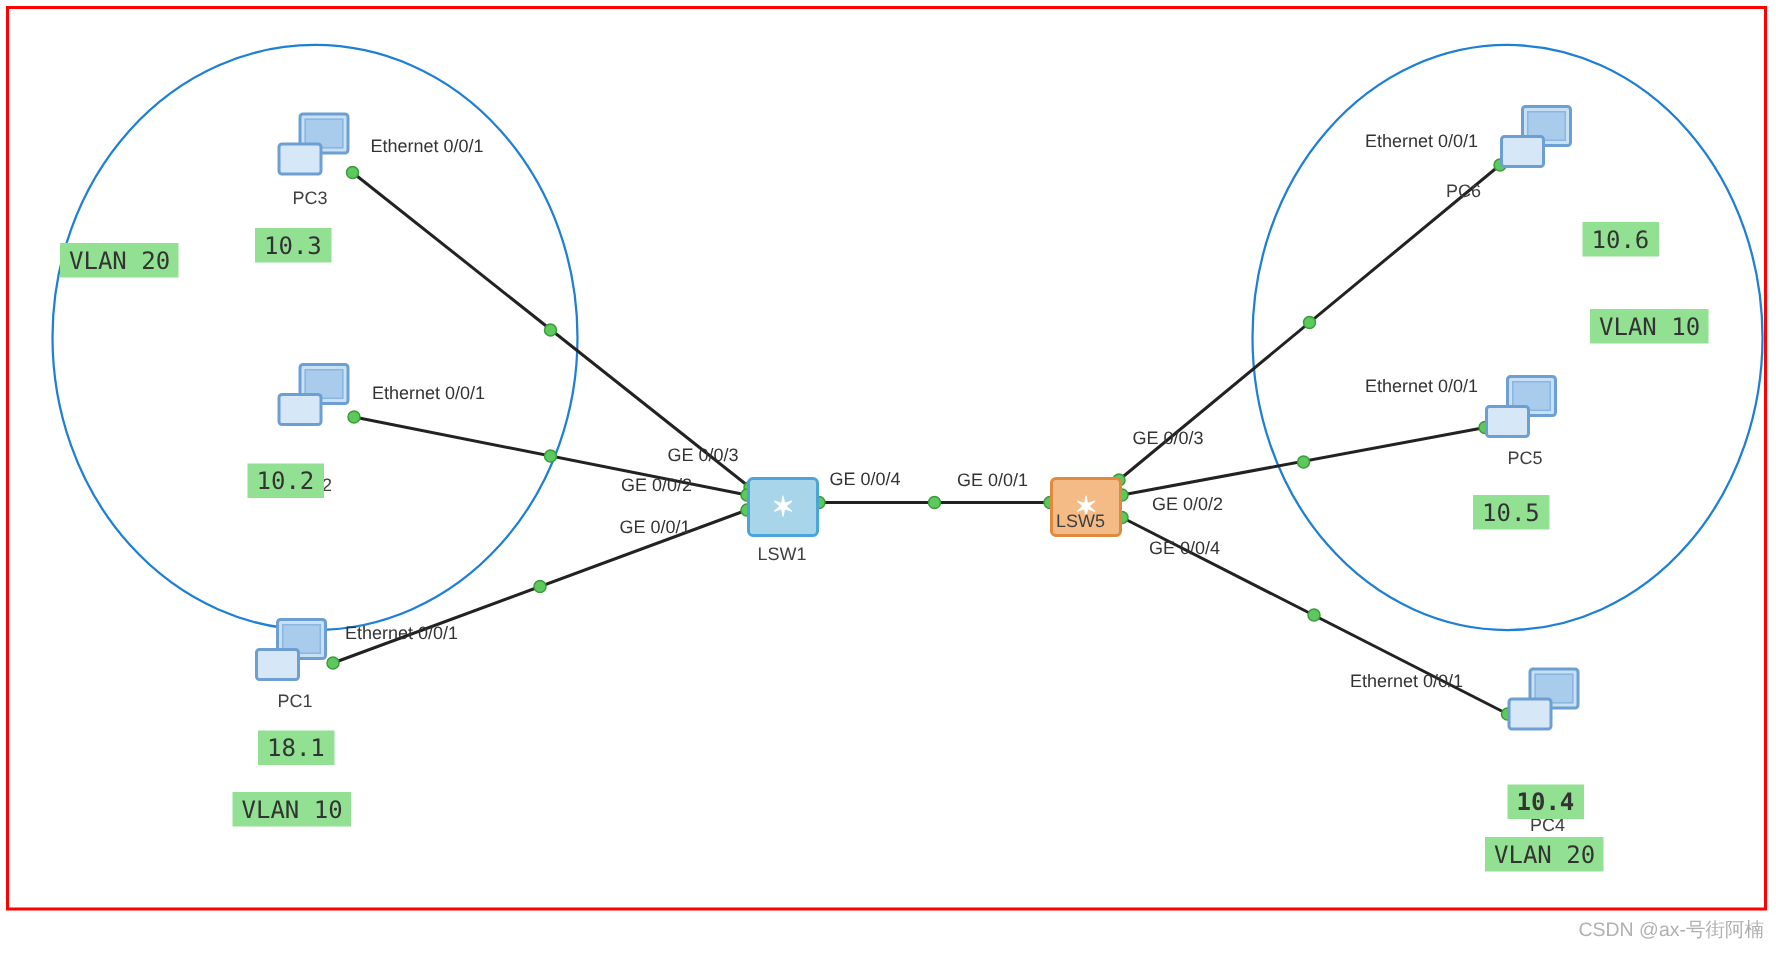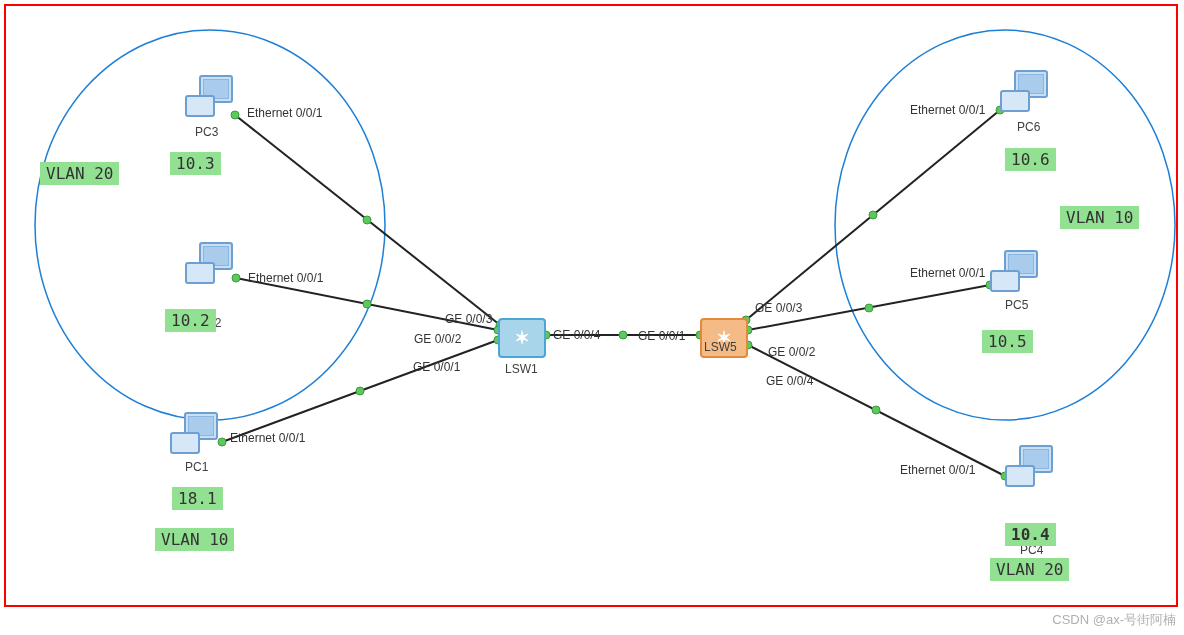--- a/index.html
+++ b/index.html
@@ -93,21 +93,20 @@
     background: #92e092;
     padding: 2px 6px;
     color: #333;
     white-space: nowrap;
   }
   .port-label {
     position: absolute;
     font-size: 12px;
     color: #333;
     white-space: nowrap;
-    margin-top: 16px;
   }
   .watermark {
     position: absolute;
     right: 8px;
     bottom: 6px;
     font-size: 13px;
     color: #b0b0b0;
   }
   .dot {
     fill: #5dc95d;
@@ -217,23 +216,23 @@
   <div class="port-label" style="left:755px;top:285px;">GE 0/0/3</div>
   <div class="port-label" style="left:768px;top:329px;">GE 0/0/2</div>
   <div class="port-label" style="left:766px;top:358px;">GE 0/0/4</div>
 
   <div class="node" style="left:1000px;top:70px;">
     <div class="pc-icon">
         <div class="pc-monitor"></div>
         <div class="pc-base"></div>
       </div>
   </div>
-  <div class="label" style="left:1017px;top:120px;text-align:center;">PC6</div>
+  <div class="label" style="left:964px;top:120px;text-align:center;">PC6</div>
   <div class="port-label" style="left:910px;top:87px;">Ethernet 0/0/1</div>
-  <div class="tag" style="left:1005px;top:148px;">10.6</div>
+  <div class="tag" style="left:1055px;top:148px;">10.6</div>
 
   <div class="node" style="left:990px;top:250px;">
     <div class="pc-icon">
         <div class="pc-monitor"></div>
         <div class="pc-base"></div>
       </div>
   </div>
   <div class="label" style="left:1005px;top:298px;">PC5</div>
   <div class="port-label" style="left:910px;top:250px;">Ethernet 0/0/1</div>
   <div class="tag" style="left:982px;top:330px;">10.5</div>

